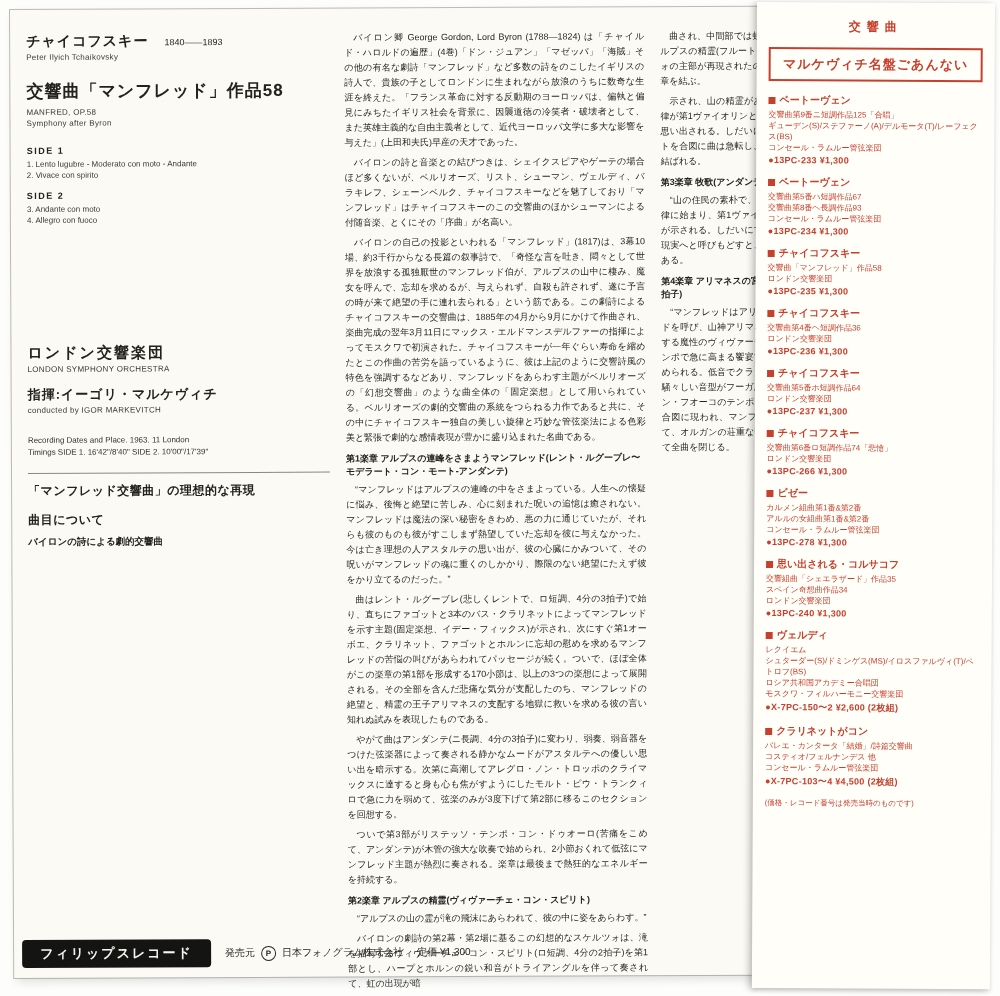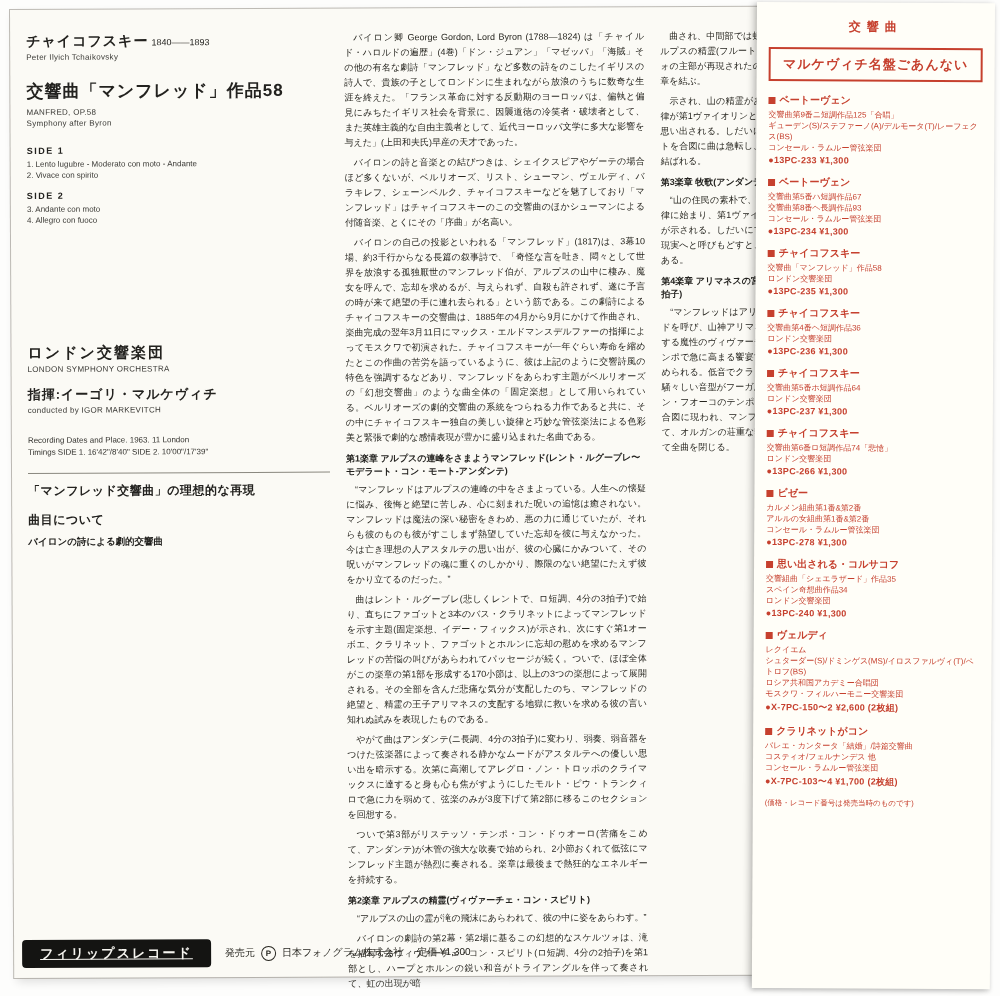--- a/index.html
+++ b/index.html
@@ -6,40 +6,40 @@
   .stage{position:relative;width:1000px;height:996px;overflow:hidden;background:#fdfdfc;font-family:"Liberation Sans","DejaVu Sans",sans-serif;color:#23221f;}
   .page{position:absolute;left:10px;top:10px;width:948px;height:968px;background:#fbfaf5;
         box-shadow:0 0 0 1px rgba(140,135,125,.55),3px 4px 10px rgba(0,0,0,.12);
         transform:rotate(-0.25deg);transform-origin:top left;}
   .col{position:absolute;}
   .col-left{left:16px;top:22px;width:302px;}
   .col-mid{left:334px;top:22px;width:300px;}
   .col-right{left:650px;top:22px;width:296px;}
   .composer-line{white-space:nowrap;}
   .composer{font-size:14px;font-weight:bold;letter-spacing:1px;}
-  .years{font-size:9px;margin-left:3px;}
+  .years{font-size:9px;margin-left:16px;}
   .small-en{font-size:8px;color:#3a3935;margin-top:2px;letter-spacing:.3px;}
   .title{font-size:17px;font-weight:bold;margin:18px 0 5px;letter-spacing:1px;}
   .sides{margin-top:18px;}
   .side{margin-bottom:10px;}
   .side-label{font-size:9px;font-weight:bold;letter-spacing:1.5px;}
   .tracks{font-size:8px;color:#3a3935;white-space:pre-line;line-height:11px;margin-top:3px;}
   .performers{margin-top:118px;}
   .orch-ja{font-size:15px;font-weight:bold;letter-spacing:2px;}
   .cond-ja{font-size:13px;font-weight:bold;margin-top:12px;letter-spacing:1px;}
   .recording{margin-top:20px;font-size:8px;line-height:12px;color:#33322e;}
   .section{margin-top:14px;border-top:1px solid #8a887f;padding-top:9px;}
   .section-noline{margin-top:12px;}
   .sec-h{font-size:12px;font-weight:bold;margin:0 0 7px;letter-spacing:.5px;}
   .sec-sub{font-size:9.5px;font-weight:bold;margin:0 0 6px;}
   .body{font-size:9px;line-height:15px;text-align:justify;text-indent:1em;margin:0 0 5px;color:#26251f;}
   .mvt{font-size:9px;font-weight:bold;margin:7px 0 4px;line-height:13px;}
   .block{margin:0;}
   .colophon{position:absolute;left:8px;bottom:10px;display:flex;align-items:center;gap:14px;}
-  .brand-box{background:#141412;color:#f6f5f0;font-size:13px;font-weight:bold;padding:5px 18px;border-radius:4px;letter-spacing:2px;text-decoration:underline;}
+  .brand-box{background:#141412;color:#f6f5f0;font-size:13px;font-weight:bold;padding:5px 18px;border-radius:4px;letter-spacing:2px;}
   .pub{font-size:10px;color:#26251f;display:flex;align-items:center;gap:6px;}
   .plogo{display:inline-block;width:13px;height:13px;border:1px solid #26251f;border-radius:50%;font-size:8px;line-height:13px;text-align:center;font-weight:bold;}
   .price{margin-left:8px;}
   
   .insert{position:absolute;left:757px;top:2px;width:238px;height:986px;background:#fffef8;
           box-shadow:-4px 1px 6px rgba(0,0,0,.18),0 2px 4px rgba(0,0,0,.15);
           transform:rotate(.3deg);transform-origin:top left;box-sizing:border-box;padding:10px 12px;}
   .insert-top{color:#c6402e;text-align:center;font-size:12px;font-weight:bold;letter-spacing:6px;margin:6px 0 12px;}
   .insert-title-box{border:2px solid #c6402e;color:#c6402e;text-align:center;font-size:13px;font-weight:bold;padding:6px 2px;margin-bottom:12px;letter-spacing:1px;}
   .item{margin-bottom:10px;color:#c6402e;}
@@ -316,21 +316,21 @@
         <div class="item">
         <div class="item-composer">
           <span class="sq"></span>
           <span>クラリネットがコン</span>
         </div>
         <div class="item-body">バレエ・カンタータ「結婚」/詩篇交響曲
 コスティオ/フェルナンデス 他
 コンセール・ラムルー管弦楽団</div>
         <div class="item-cat">
           <span>●X-7PC-103〜4</span>
-          <span>¥1,700 (2枚組)</span>
+          <span>¥4,500 (2枚組)</span>
         </div>
       </div>
       </div>
 
     <div class="insert-note">(価格・レコード番号は発売当時のものです)</div>
   </div>
 
 </div>
 
 </body></html>

